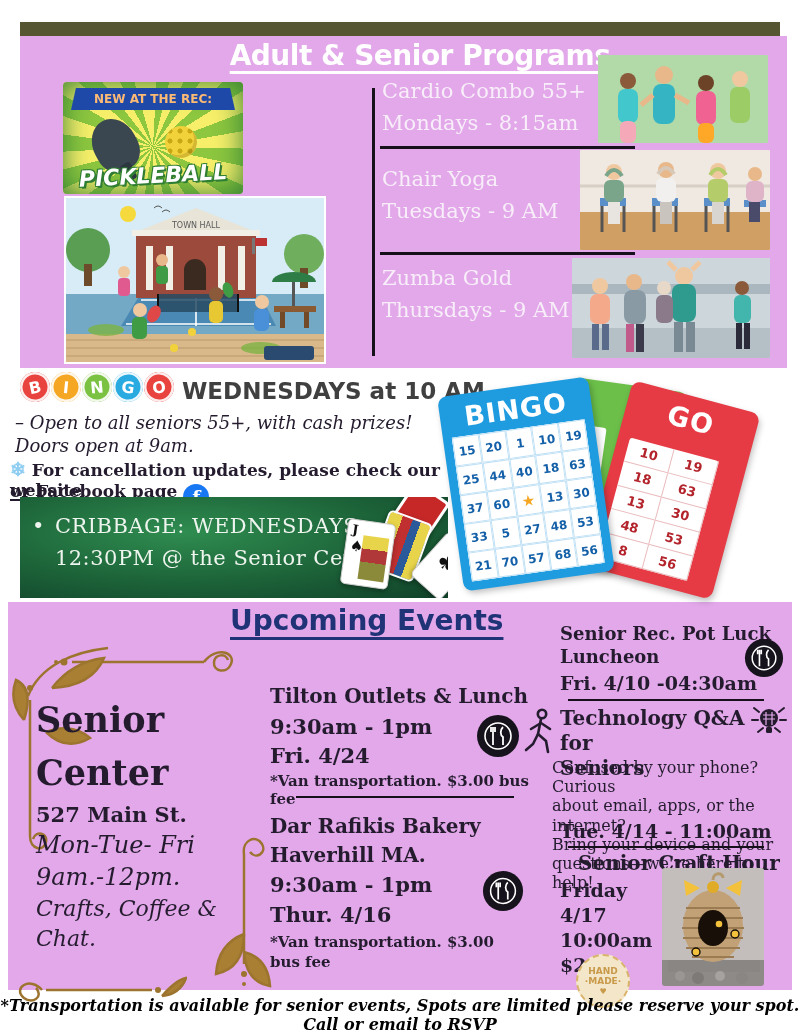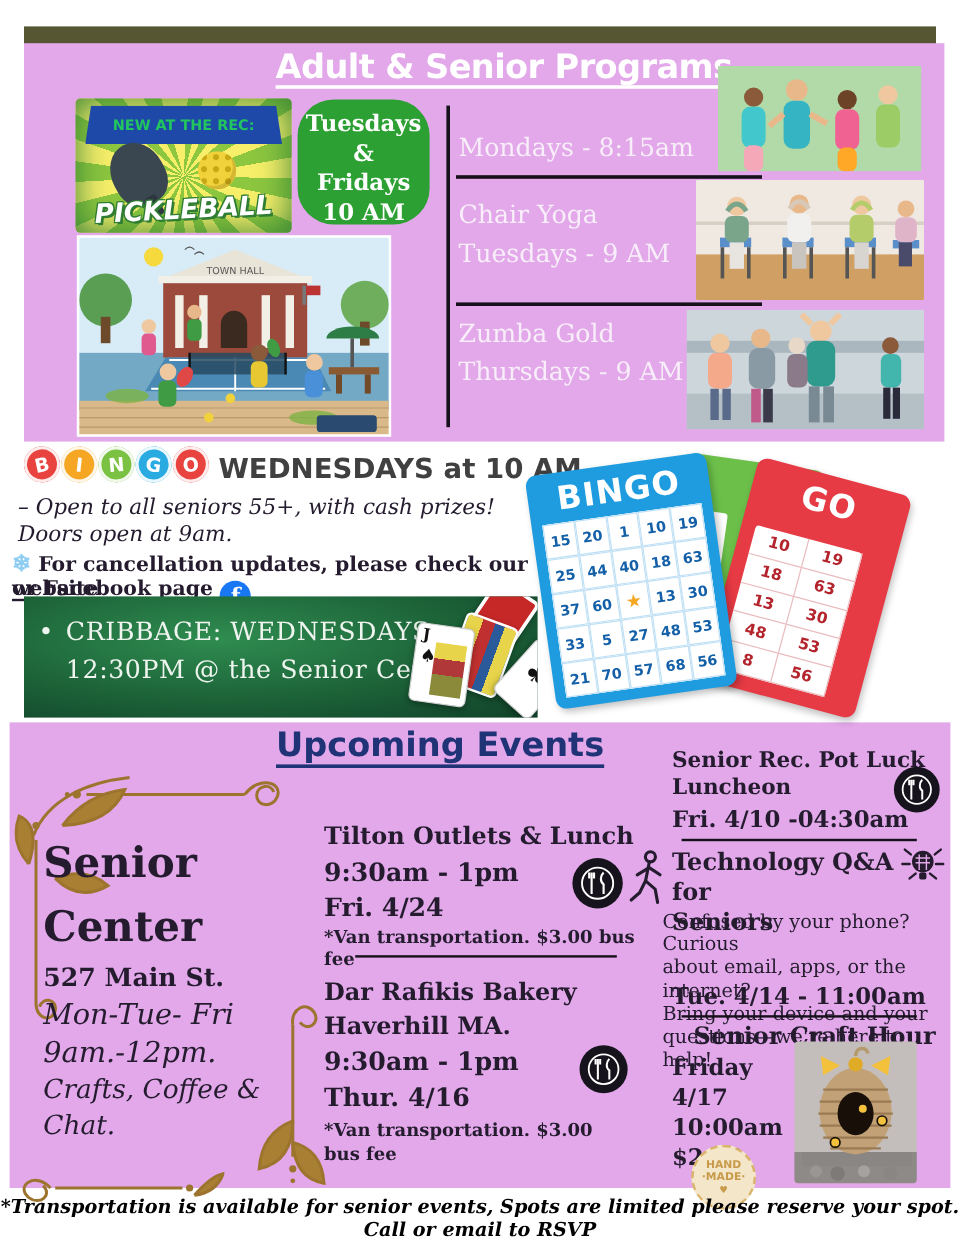--- a/index.html
+++ b/index.html
@@ -16,22 +16,22 @@
 .topbar{left:20px;top:22px;width:760px;height:15px;background:#575632}
 .panel1{left:20px;top:36px;width:767px;height:332px;background:#e2a8ea}
 .main-title{left:160px;top:3px;width:480px;font:800 28px "DejaVu Sans",sans-serif;
   letter-spacing:-0.5px;color:#fff;text-align:center;text-decoration:underline;
   text-decoration-thickness:3px;text-underline-offset:6px}
 
 
 .promo{left:43px;top:46px;width:180px;height:112px;border-radius:4px;overflow:hidden;
   background:repeating-conic-gradient(from -8deg at 50% 58%, #f7ef6a 0deg 11deg, #8dc63f 11deg 22deg);
   box-shadow:inset 0 0 28px #2e7d32}
-.promo-ribbon{position:absolute;left:8px;right:8px;top:6px;height:32px;background:#1e49a8;
-  clip-path:polygon(3% 0,97% 0,100% 100%,0 100%);color:#22c55e;
+.promo-ribbon{position:absolute;left:8px;right:8px;top:6px;height:22px;background:#1e49a8;
+  clip-path:polygon(3% 0,97% 0,100% 100%,0 100%);color:#fdba74;
   font:bold 12px "DejaVu Sans",sans-serif;display:flex;align-items:center;justify-content:center}
 .paddle{position:absolute;left:30px;top:36px;width:44px;height:54px;background:#3a4750;
   border-radius:50% 50% 40% 40%;transform:rotate(-28deg)}
 .paddle:after{content:"";position:absolute;left:16px;bottom:-12px;width:11px;height:18px;
   background:#2d3740;border-radius:3px}
 .pball{position:absolute;left:102px;top:44px;width:32px;height:32px;border-radius:50%;
   background:#f2d23b;background-image:radial-gradient(#c9a816 2.3px, transparent 2.8px);
   background-size:10px 10px;box-shadow:inset -3px -3px 0 rgba(0,0,0,.12)}
 .promo-word{position:absolute;left:0;right:0;bottom:6px;text-align:center;
   font:900 italic 22px "DejaVu Sans",sans-serif;color:#fff;transform:rotate(-3deg);
@@ -164,27 +164,24 @@
         </g>
         <rect x="208" y="108" width="42" height="6" fill="#8a5a32"></rect>
           <rect x="214" y="114" width="5" height="16" fill="#734a28"></rect>
         <rect x="238" y="114" width="5" height="16" fill="#734a28"></rect>
         <path d="M206 84 a22 10 0 0 1 44 0 z" fill="#2e7d46"></path>
           <rect x="226" y="84" width="3" height="24" fill="#555"></rect>
         <rect x="198" y="148" width="50" height="14" rx="3" fill="#2b4a70"></rect>
       </svg>
     </div>
 
-    <div class="abs badge-green pre">Tuesdays
-&amp;
-Fridays
-10 AM</div>
 
     <div class="abs vline"></div>
 
+    <div class="abs prog-name" style="top:44px">Cardio Combo 55+</div>
     <div class="abs prog-name" style="top:76px">Mondays - 8:15am</div>
     <div class="abs prog-div" style="left:360px;top:110px;width:255px"></div>
     <div class="abs prog-name" style="top:132px">Chair Yoga</div>
     <div class="abs prog-name" style="top:164px">Tuesdays - 9 AM</div>
     <div class="abs prog-div" style="left:360px;top:216px;width:255px"></div>
     <div class="abs prog-name" style="top:231px">Zumba Gold</div>
     <div class="abs prog-name" style="top:263px">Thursdays - 9 AM</div>
 
     <div class="abs photo" style="left:578px;top:19px;width:170px;height:88px">
       <svg width="100%" height="100%" viewBox="0 0 170 88">

